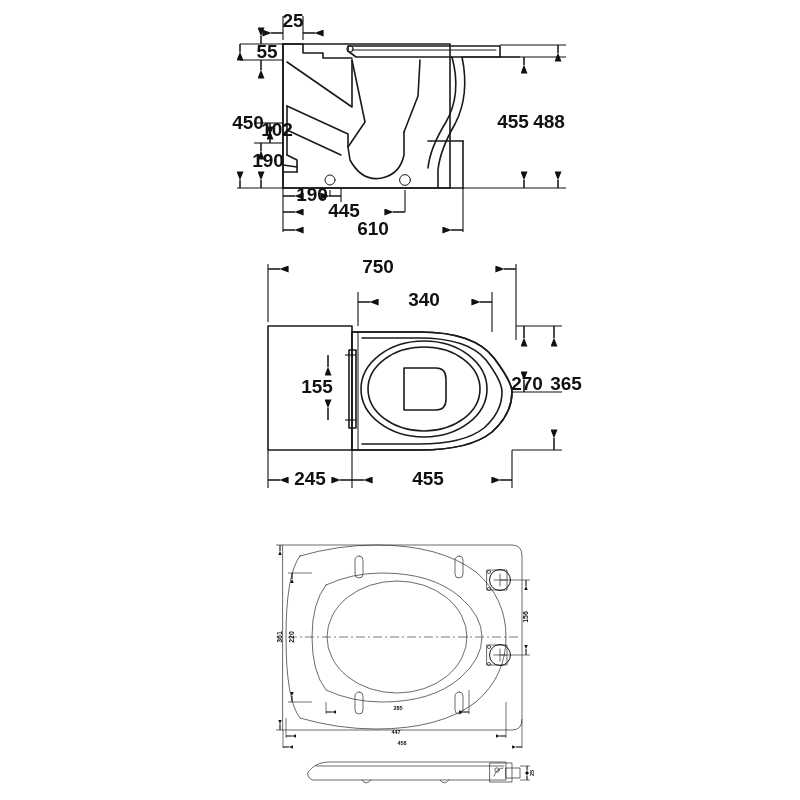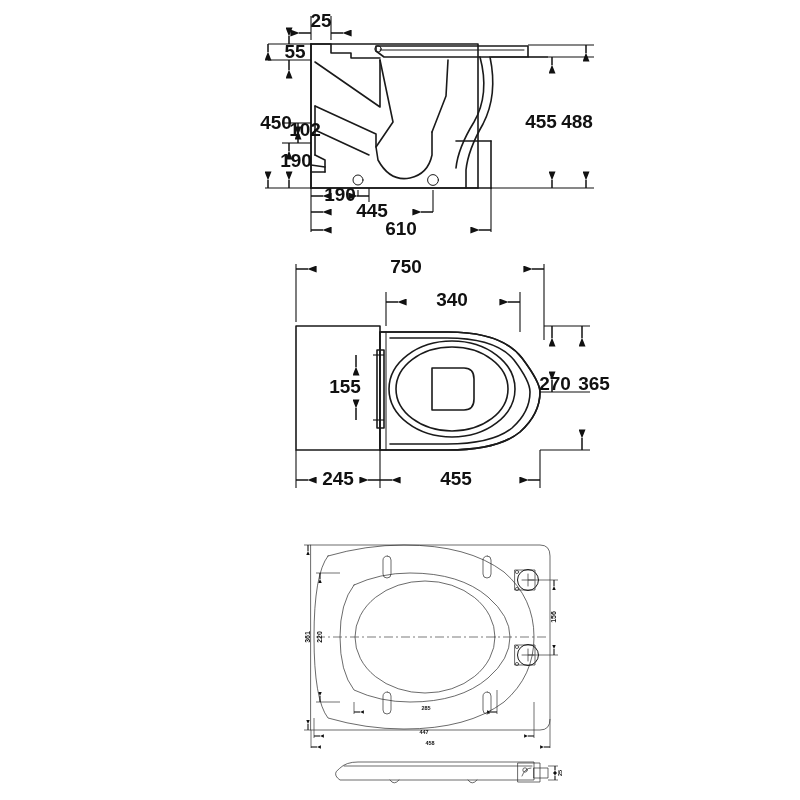--- a/index.html
+++ b/index.html
@@ -12,21 +12,20 @@
     height: 800px;
     font-family: "Liberation Sans", sans-serif;
     overflow: hidden;
     position: relative;
   }
   #drawing-root {
     position: absolute;
     left: 0; top: 0;
     width: 684px;
     height: 800px;
-    padding-left: 28px;
   }
   svg { display: block; }
   .ln       { stroke: #1a1a1a; stroke-width: 1.6; fill: none; stroke-linecap: round; stroke-linejoin: round; }
   .ln-thin  { stroke: #1a1a1a; stroke-width: 1.0; fill: none; stroke-linecap: round; stroke-linejoin: round; }
   .ln-hair  { stroke: #2b2b2b; stroke-width: 0.7; fill: none; stroke-linecap: round; stroke-linejoin: round; }
   .dim      { stroke: #111111; stroke-width: 1.5; fill: none; }
   .dim-thin { stroke: #111111; stroke-width: 1.1; fill: none; }
   .ext      { stroke: #111111; stroke-width: 1.1; fill: none; }
   .ext-hair { stroke: #333333; stroke-width: 0.7; fill: none; }
   .centerl  { stroke: #444444; stroke-width: 0.7; fill: none; stroke-dasharray: 9 3 2 3; }

